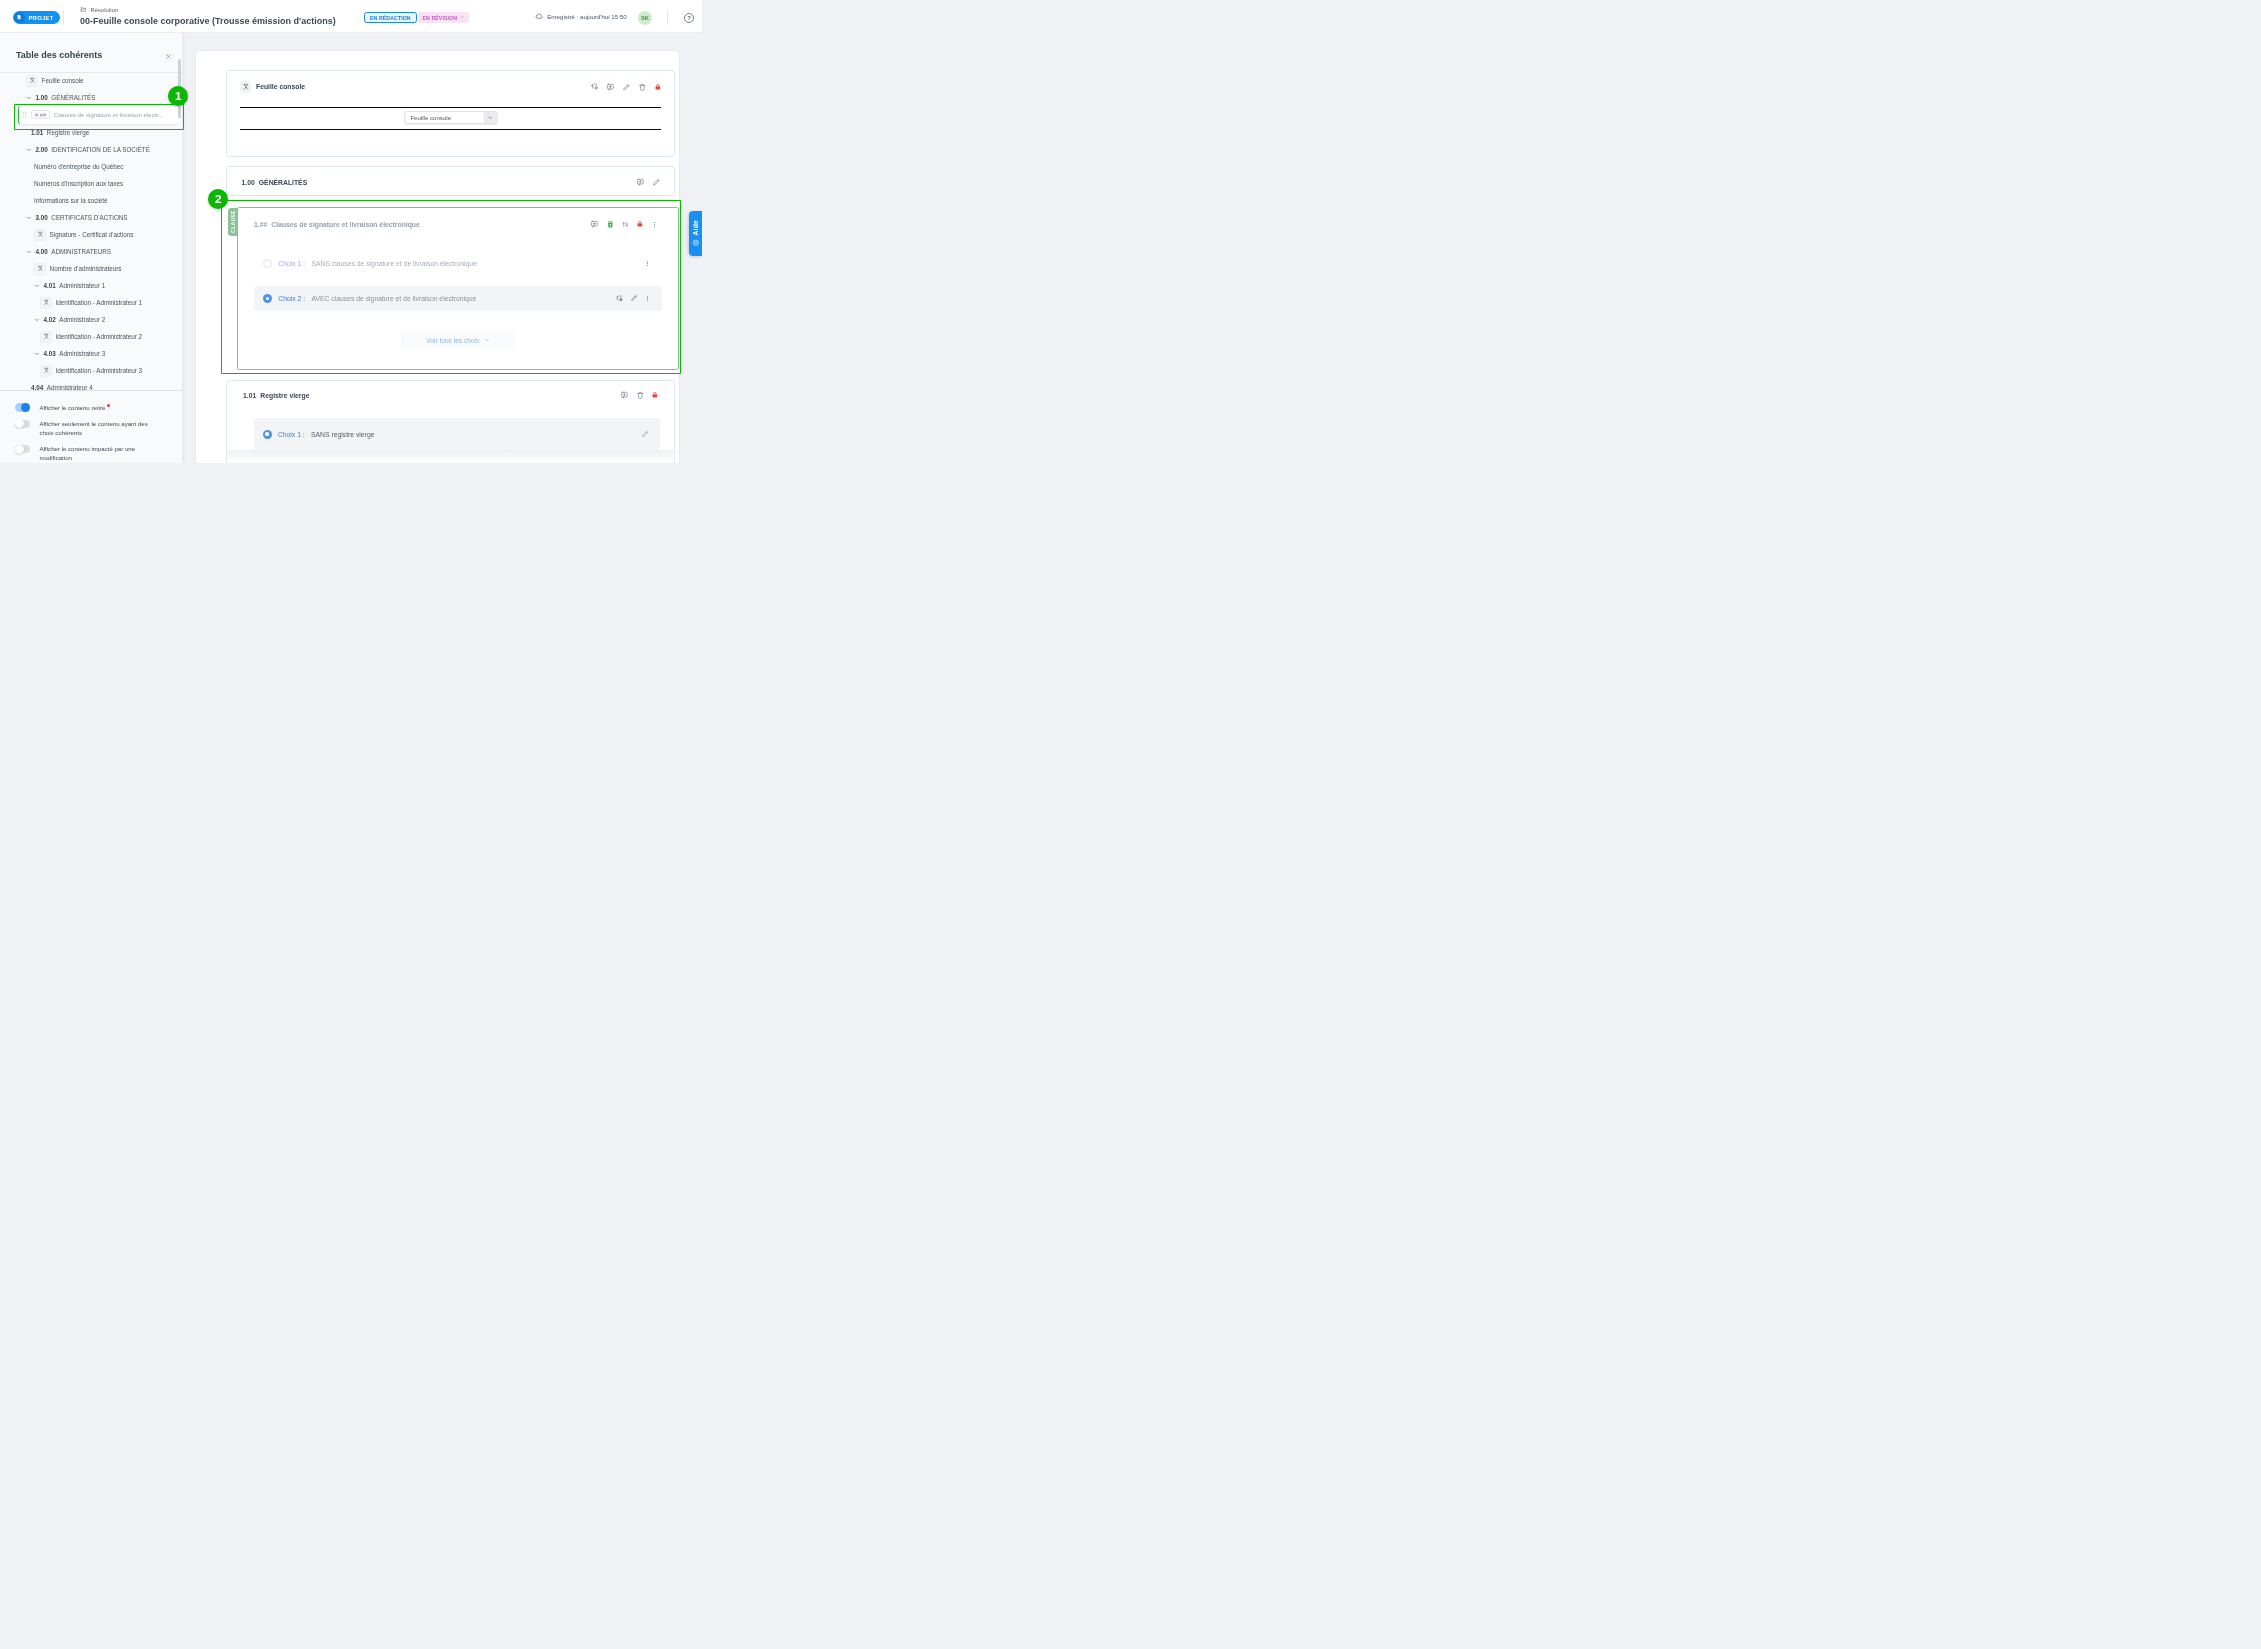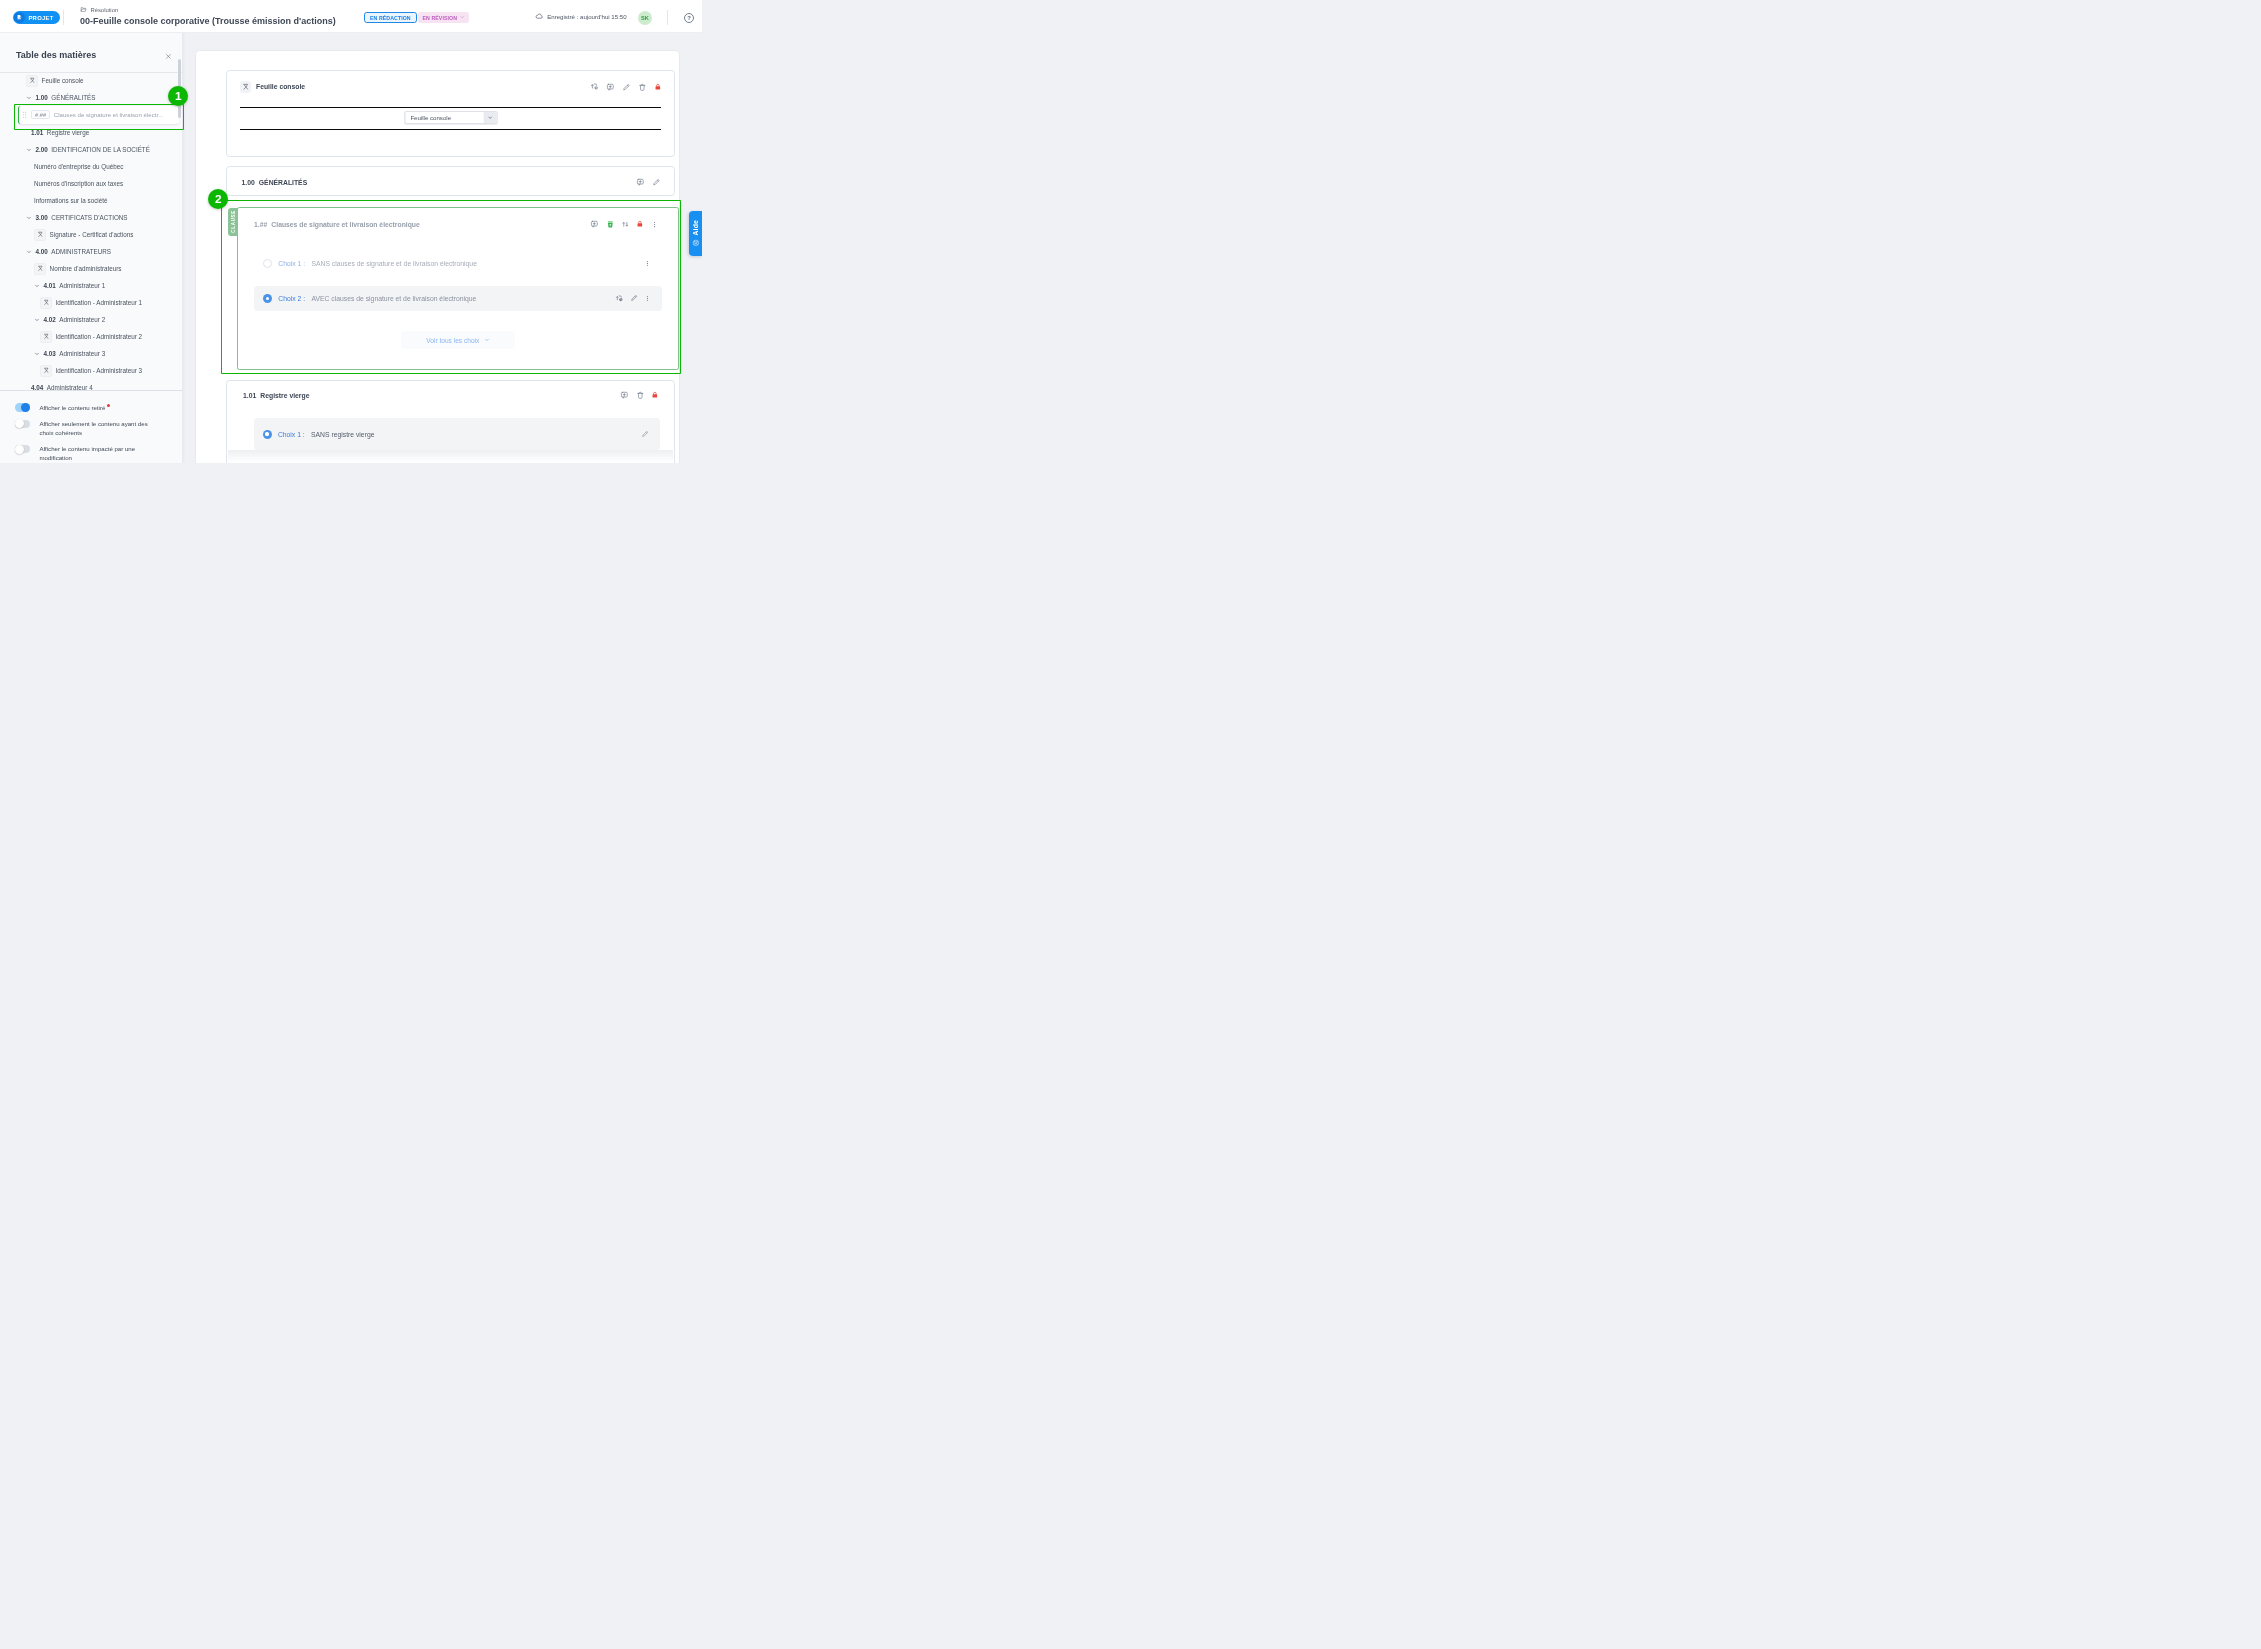--- a/index.html
+++ b/index.html
@@ -152,21 +152,21 @@
           </svg>
       </span>
       <span>Enregistré : aujourd'hui 15:50</span>
     </div>
     <div class="avatar">SK</div>
     <div class="hdr-div" style="left:667px"></div>
     <div class="help-btn">?</div>
   </div>
 
   <div class="sidebar">
-    <div class="toc-title">Table des matières</div>
+    <div class="toc-title">Table des cohérents</div>
     <span class="toc-close ic">
       <svg width="6.8" height="6.8" viewBox="0 0 20 20" fill="none" stroke="#5b6472" stroke-width="1.6" stroke-linecap="round">
           <path d="M4.5 4.5 15.5 15.5M15.5 4.5 4.5 15.5"></path>
         </svg>
     </span>
     <div class="toc-div"></div>
     <div class="toc-list" id="toc-list">
         <div class="trow ind1">
           <span class="sigbox ic">
             <svg width="6.8" height="6.8" viewBox="0 0 20 20" fill="none" stroke="#4d5663" stroke-width="1.7" stroke-linecap="round">

